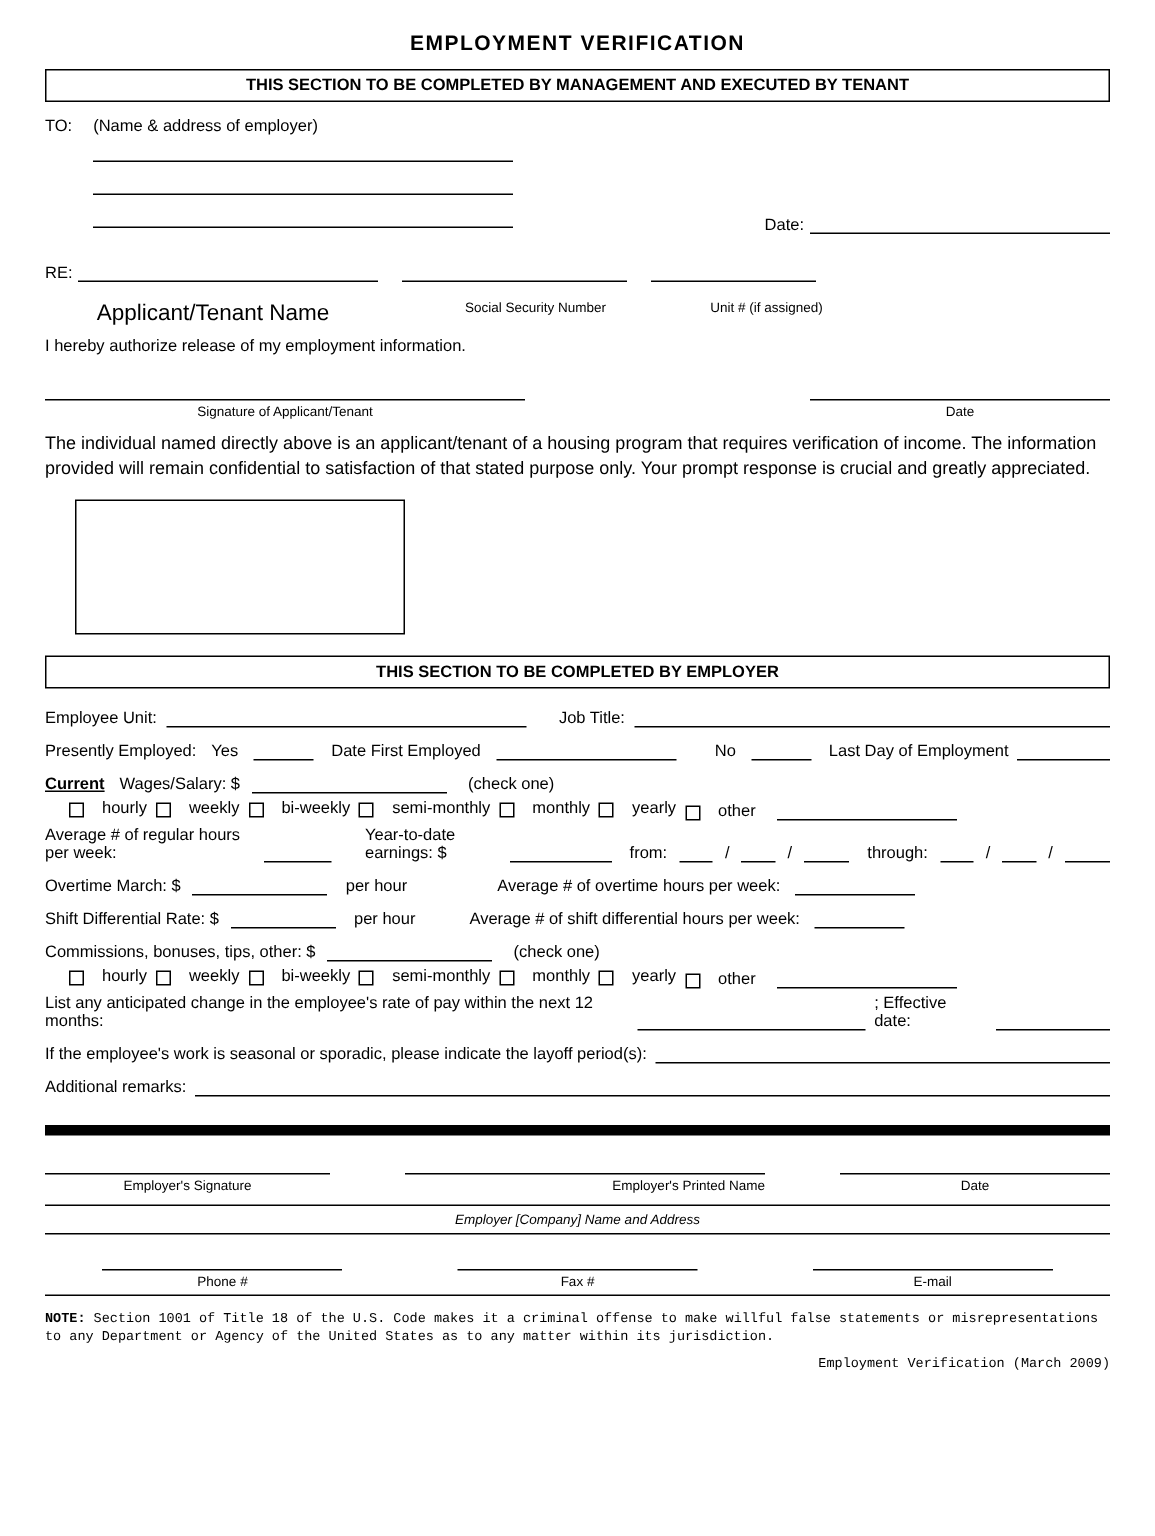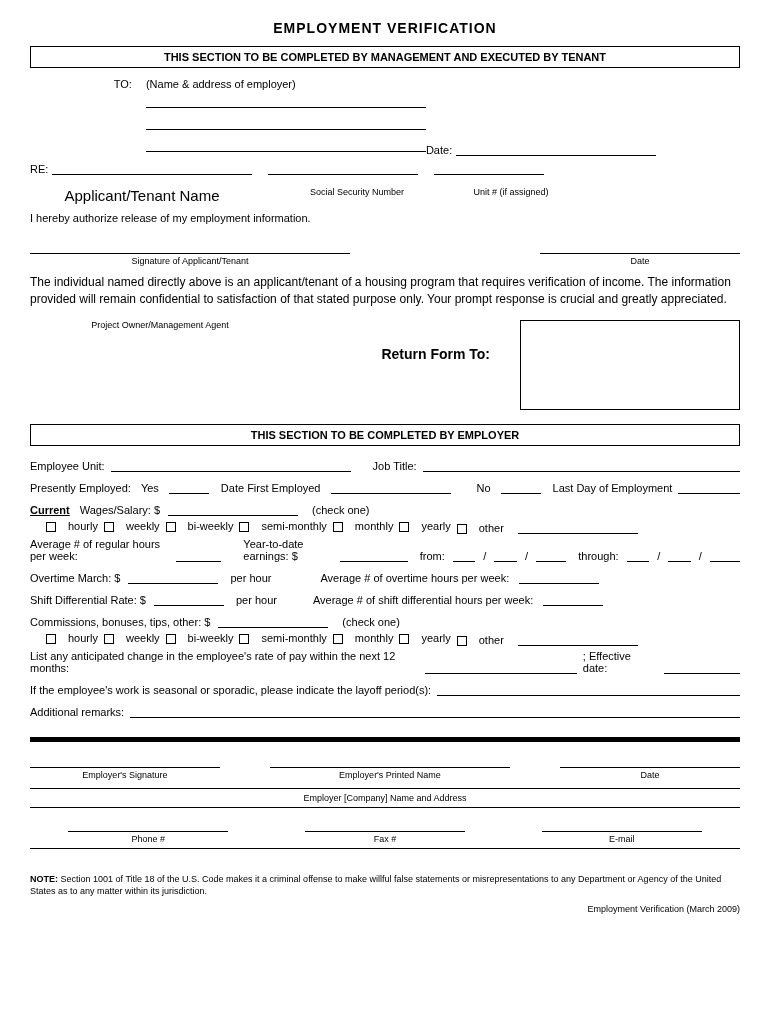--- a/index.html
+++ b/index.html
@@ -32,22 +32,22 @@
     }
     .address-line {
       border-bottom: 1px solid #000;
       width: 280px;
       height: 18px;
       display: block;
       margin-bottom: 4px;
     }
     .to-date-row {
       display: flex;
-      justify-content: center;
-      margin-bottom: 3px;
+      justify-content: space-between;
+      margin-bottom: 16px;
     }
     .authorize-text {
       font-size: 11px;
       margin-bottom: 10px;
     }
     .sig-date-row {
       display: flex;
       justify-content: space-between;
       margin-bottom: 2px;
     }
@@ -142,21 +142,21 @@
       height: 10px;
       border: 1px solid #000;
       display: inline-block;
     }
     .underline {
       text-decoration: underline;
       font-weight: bold;
     }
     .bottom-sig-section {
       margin-top: 19px;
-      border-top: 5px solid #000000;
+      border-top: 7px solid #000000;
       padding-top: 6px;
     }
     .bottom-sig-row {
       display: flex;
       justify-content: space-between;
       margin-bottom: 2px;
     }
     .bottom-sig-line {
       border-bottom: 1px solid #000;
       width: 190px;
@@ -310,25 +310,20 @@
   <span class="date-line"></span>
 </div>
 <div class="sig-sub-labels">
   <span style="font-size:9px; width:320px; text-align:center;">Signature of Applicant/Tenant</span>
   <span style="font-size:9px; width:200px; text-align:center;">Date</span>
 </div>
 
 <div class="confidential-text">The individual named directly above is an applicant/tenant of a housing program that requires verification of income. The information provided will remain confidential to satisfaction of that stated purpose only. Your prompt response is crucial and greatly appreciated.</div>
 
 <div class="return-section">
-  <div class="return-left">
-    <span class="project-line"></span>
-    <div class="project-sub-label">Project Owner/Management Agent</div>
-    <div class="return-form-to">Return Form To:</div>
-  </div>
   <div class="return-box"></div>
 </div>
 
 <div class="section-header">THIS SECTION TO BE COMPLETED BY EMPLOYER</div>
 
 <div class="employer-section">
 
   <div class="emp-row">
     <span style="white-space:nowrap;">Employee Unit:</span>
     <span class="emp-field" style="max-width:240px;"></span>
@@ -404,21 +399,21 @@
     <span style="margin:0 2px;">/</span>
     <span class="emp-field-fixed" style="width:30px;"></span>
     <span style="margin:0 2px;">/</span>
     <span class="emp-field-fixed" style="width:40px;"></span>
   </div>
 
   <div class="emp-row">
     <span>Overtime March: $</span>
     <span class="emp-field-fixed" style="width:90px; margin-left:2px;"></span>
     <span style="margin-left:6px;">per hour</span>
-    <span style="margin-left:43px;">Average # of overtime hours per week:</span>
+    <span style="margin-left:54px;">Average # of overtime hours per week:</span>
     <span class="emp-field-fixed" style="width:80px; margin-left:4px;"></span>
   </div>
 
   <div class="emp-row">
     <span>Shift Differential Rate: $</span>
     <span class="emp-field-fixed" style="width:70px; margin-left:2px;"></span>
     <span style="margin-left:6px;">per hour</span>
     <span style="margin-left:30px;">Average # of shift differential hours per week:</span>
     <span class="emp-field-fixed" style="width:60px; margin-left:4px;"></span>
   </div>
@@ -480,47 +475,47 @@
   </div>
 
   <div class="bottom-sig-section">
     <div class="bottom-sig-row">
       <span class="bottom-sig-line"></span>
       <span class="bottom-sig-line-mid"></span>
       <span class="bottom-sig-line-right"></span>
     </div>
     <div class="bottom-sub-labels">
       <span style="font-size:9px; width:190px; text-align:center;">Employer's Signature</span>
-      <span style="font-size:9px; width:240px; text-align:center;">Employer's Printed Name</span>
+      <span style="font-size:9px; width:240px; text-align:right;">Employer's Printed Name</span>
       <span style="font-size:9px; width:180px; text-align:center;">Date</span>
     </div>
   </div>
 
   <div class="company-row">
     <div class="company-center">
       <span class="company-line"></span>
-      <div style="font-size:9px; text-align:center;">Employer [Company] Name and Address</div>
+      <div style="font-size:9px; text-align:center;font-style:italic;">Employer [Company] Name and Address</div>
     </div>
   </div>
 
   <div class="phone-fax-email-row">
     <div class="pfe-item">
       <span class="pfe-line"></span>
       <span style="font-size:9px;">Phone #</span>
     </div>
     <div class="pfe-item">
       <span class="pfe-line"></span>
       <span style="font-size:9px;">Fax #</span>
     </div>
     <div class="pfe-item">
       <span class="pfe-line"></span>
       <span style="font-size:9px;">E-mail</span>
     </div>
   </div>
 
-  <div style="border-top:1px solid #000; padding-top:16px;">
+  <div style="border-top:1px solid #000; padding-top:1px;font-family:Liberation Mono, monospace;">
     <div class="note-section">
       <span class="note-bold">NOTE:</span><span> Section 1001 of Title 18 of the U.S. Code makes it a criminal offense to make willful false statements or misrepresentations to any Department or Agency of the United States as to any matter within its jurisdiction.</span>
     </div>
     <div class="version-text">Employment Verification (March 2009)</div>
   </div>
 
 </div>
 
 </body></html>

